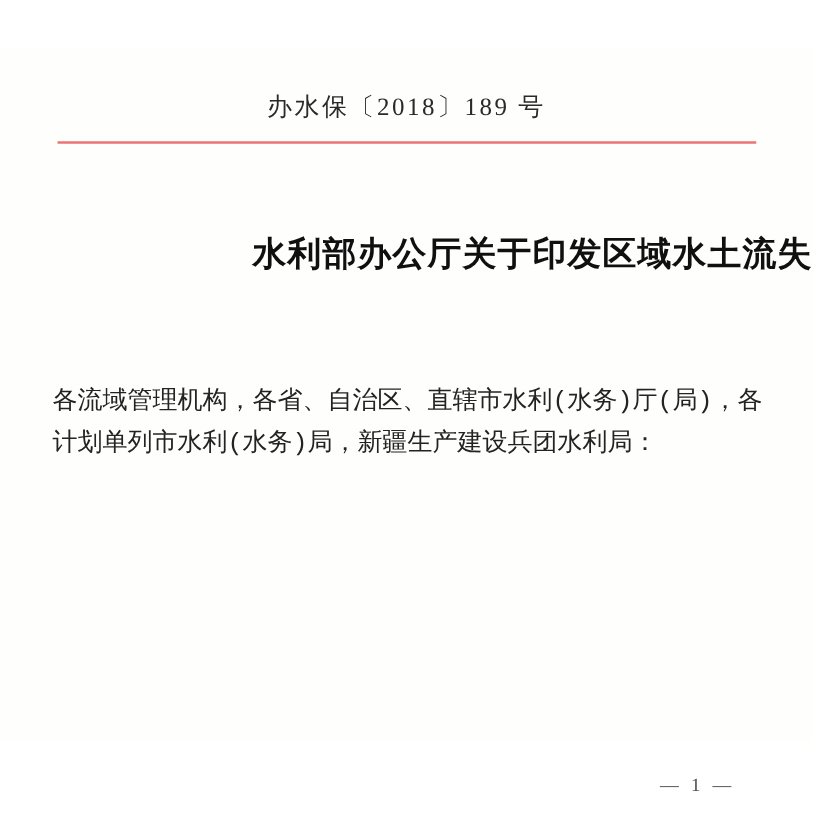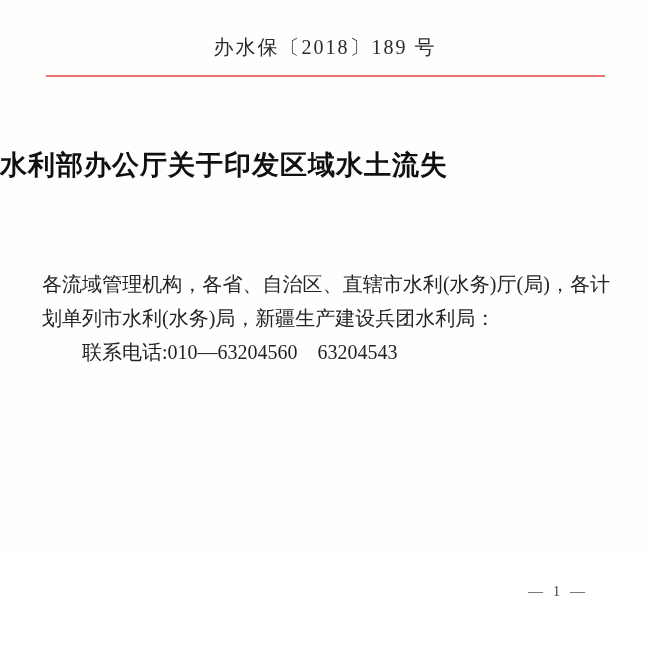--- a/index.html
+++ b/index.html
@@ -12,20 +12,21 @@
     background: #ffffff;
     font-family: "Liberation Serif", "DejaVu Serif", serif;
     color: #222222;
     overflow: hidden;
   }
   .page {
     position: relative;
     width: 650px;
     height: 554px;
     background: #fefefd;
+    margin-top: 38px;
   }
   .doc-number {
     position: absolute;
     top: 34px;
     left: 0;
     width: 100%;
     text-align: center;
     font-size: 20px;
     letter-spacing: 2px;
     color: #2a2a2a;
@@ -36,41 +37,42 @@
     left: 46px;
     width: 559px;
     height: 2px;
     background: #ec7474;
   }
   .doc-title {
     position: absolute;
     top: 143px;
     left: 0;
     width: 100%;
-    text-align: left;
+    text-align: right;
     font-weight: bold;
     font-size: 27px;
     line-height: 44px;
     letter-spacing: 1px;
     color: #101010;
   }
   .doc-title .title-line {
     display: block;
   }
   .body-text {
     position: absolute;
     top: 267px;
     left: 42px;
     width: 568px;
     font-size: 20px;
     line-height: 34px;
     color: #232323;
   }
   .body-text p {
     margin: 0;
+    font-family: Liberation Mono, monospace;
   }
   .para-justify {
     text-align: justify;
   }
   .indent-2em {
     text-indent: 2em;
   }
   .contact-line {
     text-align: left;
     text-indent: 2em;
@@ -92,20 +94,17 @@
   <div class="doc-number">办水保〔2018〕189 号</div>
 
   <div class="red-divider"></div>
 
   <div class="doc-title">
     <span class="title-line">水利部办公厅关于印发区域水土流失</span>
   </div>
 
   <div class="body-text">
     <p class="para-justify">各流域管理机构，各省、自治区、直辖市水利(水务)厅(局)，各计划单列市水利(水务)局，新疆生产建设兵团水利局：</p>
-    <p class="contact-line">
-      <span>联系电话:</span><span>010—63204560　63204543</span>
-    </p>
   </div>
 
   <div class="page-number">— 1 —</div>
 
 </div>
 
 </body></html>

